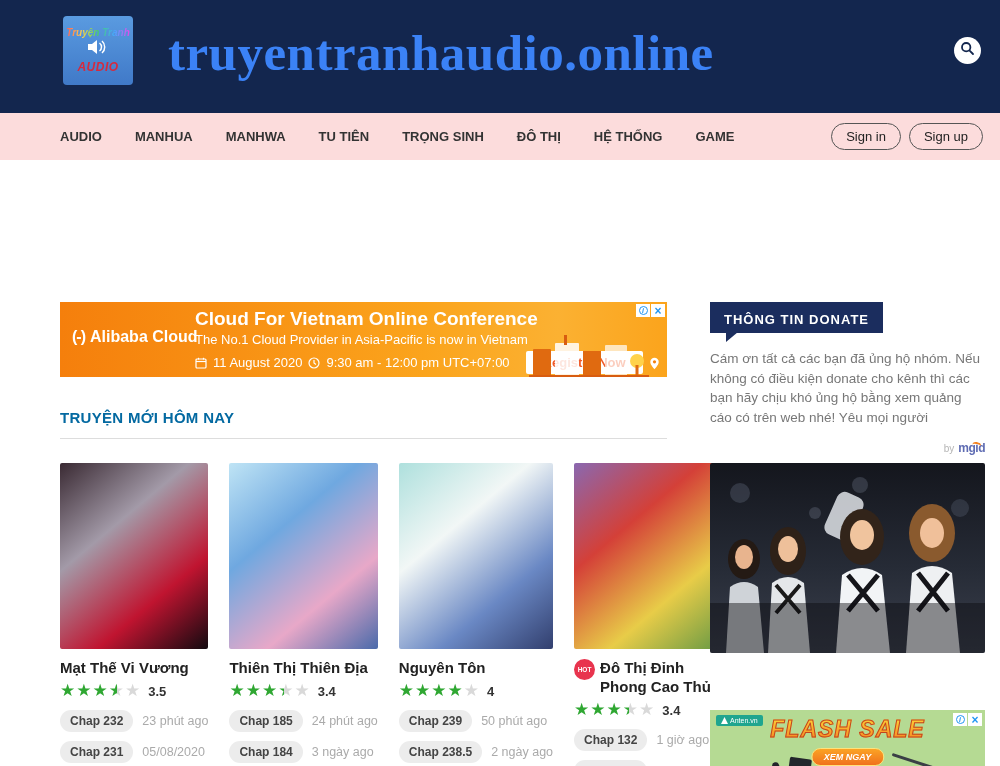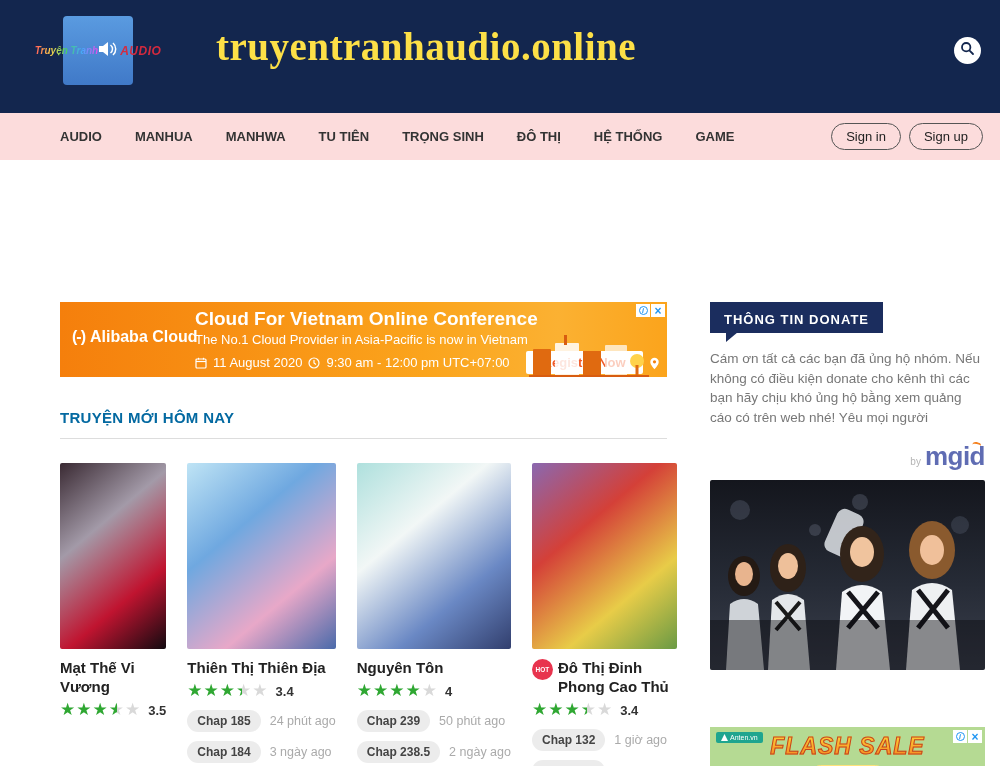--- a/index.html
+++ b/index.html
@@ -8,28 +8,28 @@
     --ad-orange-2:#fba41c; --register-orange:#f05a28; --mgid-blue:#5f6cb3;
     --flash-green:#b5da93;
   }
   *{margin:0;padding:0;box-sizing:border-box;}
   body{background:#fff;font-family:"Liberation Sans",sans-serif;}
   #page{position:relative;width:1000px;height:766px;background:#fff;overflow:hidden;}
 
   
   .header{position:absolute;top:0;left:0;width:1000px;height:113px;background:var(--header-bg);}
   .logo{position:absolute;left:63px;top:16px;width:70px;height:69px;border-radius:4px;
-    background:linear-gradient(180deg,#5a9be0,#4079c8);display:flex;
+    background:linear-gradient(180deg,#5a9be0,#4079c8);display:flex;flex-direction:column;
     align-items:center;justify-content:center;gap:1px;cursor:pointer;}
   .logo-line1{font-size:10px;font-weight:bold;font-style:italic;white-space:nowrap;
     background:linear-gradient(90deg,#ff5a5a,#ffd24a,#45d06a,#46a8ff,#e84ae8);
     -webkit-background-clip:text;background-clip:text;color:transparent;}
   .logo-line2{font-size:12px;font-weight:bold;font-style:italic;color:#d42a3e;letter-spacing:.5px;}
   .site-title{position:absolute;left:168px;top:24px;font-family:"Liberation Serif",serif;
-    font-weight:bold;font-size:39px;color:#fde047;letter-spacing:.5px;margin-left:48px;}
+    font-weight:bold;font-size:51px;color:#3b82f6;letter-spacing:.5px;}
   .search-btn{position:absolute;right:19px;top:37px;width:27px;height:27px;border-radius:50%;
     background:#fff;display:flex;align-items:center;justify-content:center;cursor:pointer;}
 
   
   .nav{position:absolute;top:113px;left:0;width:1000px;height:47px;background:var(--nav-bg);
     display:flex;align-items:center;padding:0 17px 0 60px;}
   .nav-items{display:flex;gap:33px;flex:1;}
   .nav-item{font-size:13px;font-weight:bold;color:#333;cursor:pointer;white-space:nowrap;}
   .auth{display:flex;gap:8px;}
   .auth-btn{border:1px solid #555;border-radius:14px;padding:5px 14px;font-size:13px;
@@ -82,21 +82,21 @@
 
   
   .sidebar{position:absolute;left:710px;top:302px;width:275px;display:flex;flex-direction:column;}
   .donate-badge{align-self:flex-start;position:relative;background:var(--accent-navy);color:#fff;
     font-size:13px;font-weight:bold;letter-spacing:1px;padding:10px 14px 6px;}
   .donate-badge::after{content:'';position:absolute;left:16px;bottom:-9px;width:0;height:0;
     border-top:10px solid var(--accent-navy);border-right:12px solid transparent;}
   .donate-text{margin-top:16px;font-size:13.5px;color:#777;line-height:19.5px;}
   .mgid-line{margin-top:14px;align-self:flex-end;display:flex;align-items:baseline;gap:4px;cursor:pointer;}
   .mgid-by{font-size:10px;color:#b5b5b5;}
-  .mgid-brand{font-size:26px;font-weight:bold;color:var(--mgid-blue);letter-spacing:-.5px;position:relative;}
+  .mgid-brand{font-size:12px;font-weight:bold;color:var(--mgid-blue);letter-spacing:-.5px;position:relative;}
   .mgid-brand::after{content:'';position:absolute;right:4px;top:1px;width:9px;height:5px;
     border-top:2px solid #f58220;border-radius:50% 50% 0 0;transform:rotate(10deg);}
 
   .photo-ad{margin-top:8px;position:relative;width:275px;height:190px;border-radius:2px;overflow:hidden;
     background:linear-gradient(180deg,#14161d 0%,#262b36 55%,#3a3f4c 100%);cursor:pointer;}
   .photo-ad svg{position:absolute;inset:0;}
   .photo-caption{position:absolute;left:8px;right:8px;bottom:6px;text-align:center;color:#fff;
     font-size:14.5px;font-weight:bold;line-height:19px;text-shadow:0 1px 3px rgba(0,0,0,.8);}
 
   .flash-ad{margin-top:57px;position:relative;width:275px;height:61px;background:var(--flash-green);
@@ -226,20 +226,30 @@
   <div class="card">
     <div class="cover" style="background: linear-gradient(140deg, rgb(58, 42, 51) 0%, rgb(163, 154, 168) 35%, rgb(192, 20, 48) 70%, rgb(18, 10, 16) 100%);"></div>
     <div class="card-title">
 
       <span class="card-title-text">Mạt Thế Vi Vương</span>
     </div>
     <div class="rating-row">
       <span class="stars"><span class="st full">★</span><span class="st full">★</span><span class="st full">★</span><span class="st half" style="background:linear-gradient(90deg,var(--star-green) 50%,#d9d9d9 50%);-webkit-background-clip:text;background-clip:text;">★</span><span class="st empty">★</span></span>
       <span class="rating-val">3.5</span>
     </div>
+    <div class="chap-list">
+            <div class="chap-row">
+              <span class="chap-pill">Chap 232</span>
+              <span class="chap-time">23 phút ago</span>
+            </div>
+            <div class="chap-row">
+              <span class="chap-pill">Chap 231</span>
+              <span class="chap-time">05/08/2020</span>
+            </div>
+          </div>
   </div>
 
   <div class="card">
     <div class="cover" style="background: linear-gradient(140deg, rgb(191, 228, 245) 0%, rgb(111, 168, 224) 35%, rgb(232, 168, 200) 70%, rgb(74, 106, 170) 100%);"></div>
     <div class="card-title">
 
       <span class="card-title-text">Thiên Thị Thiên Địa</span>
     </div>
     <div class="rating-row">
       <span class="stars"><span class="st full">★</span><span class="st full">★</span><span class="st full">★</span><span class="st half" style="background:linear-gradient(90deg,var(--star-green) 40%,#d9d9d9 40%);-webkit-background-clip:text;background-clip:text;">★</span><span class="st empty">★</span></span>

